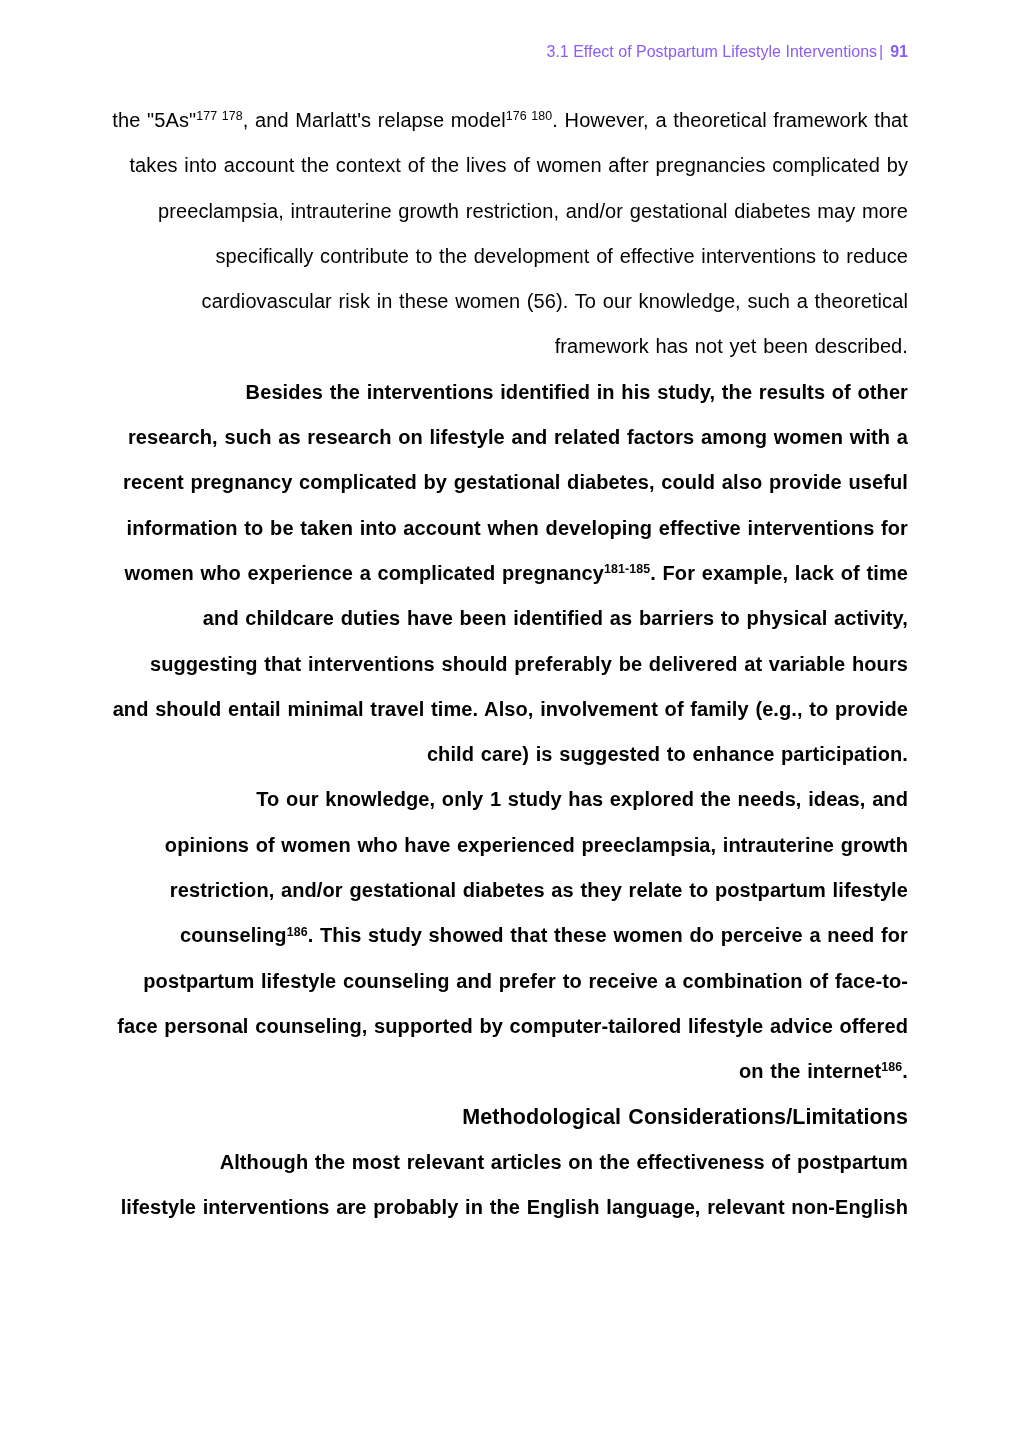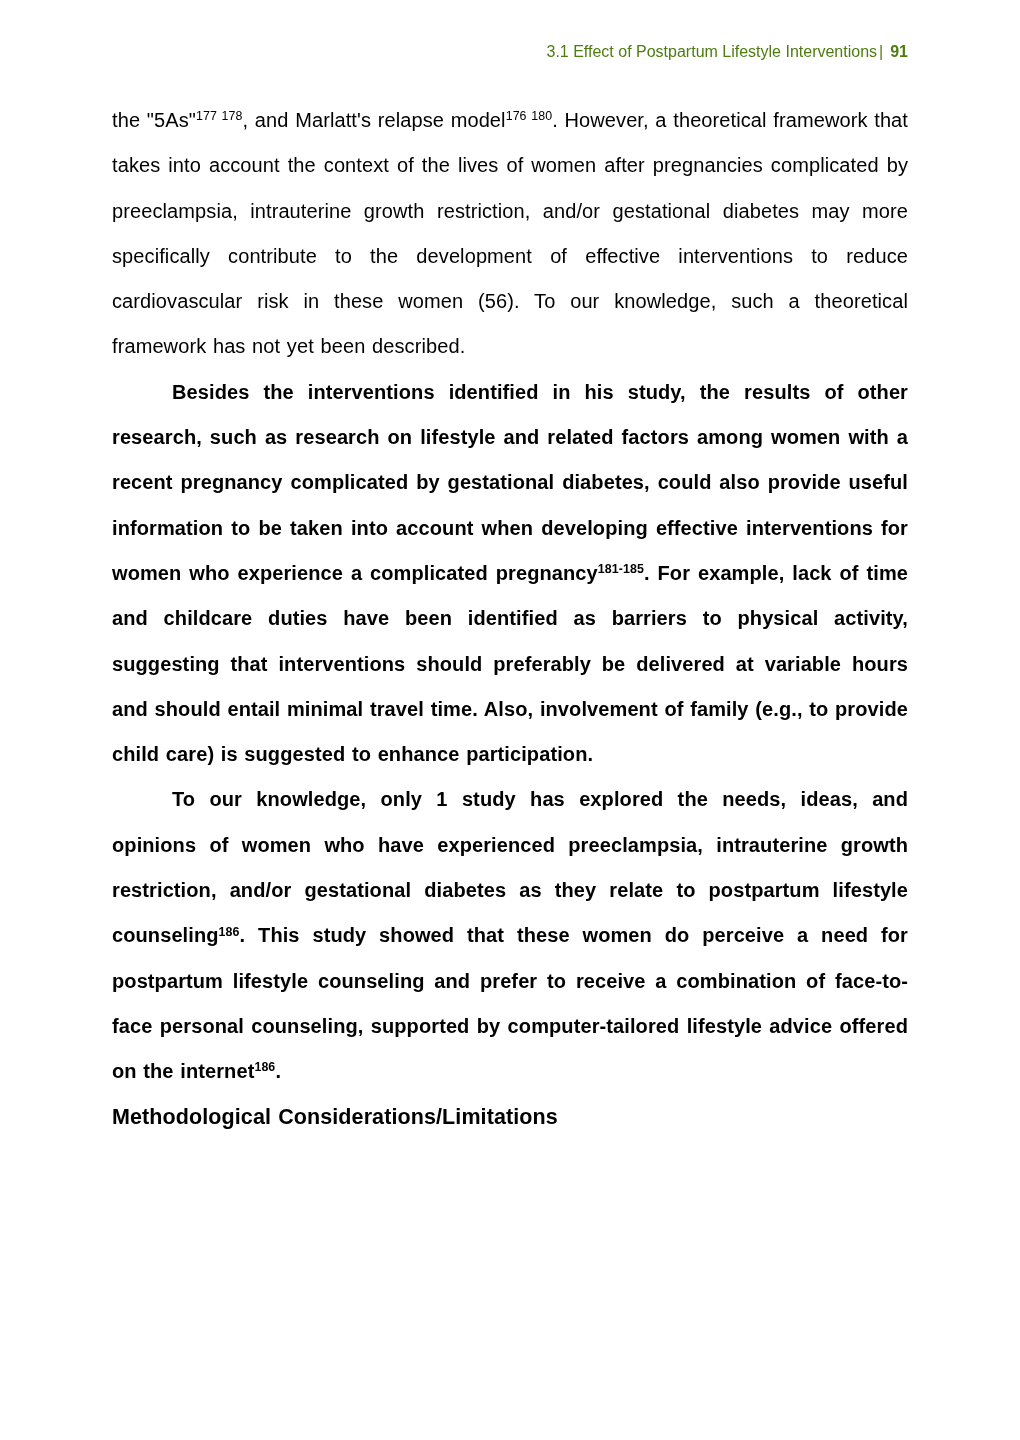--- a/index.html
+++ b/index.html
@@ -19,21 +19,21 @@
     overflow: hidden;
   }
   .page-header {
     position: absolute;
     top: 42px;
     left: 112px;
     right: 112px;
     text-align: right;
     font-size: 16px;
     line-height: 20px;
-    color: #4d7c0f;
+    color: #8b5cf6;
     white-space: nowrap;
   }
   .page-header .sep {
     display: inline-block;
     margin: 0 7px 0 2px;
   }
   .page-header .page-num {
     font-weight: bold;
   }
   .body-text {
@@ -43,20 +43,21 @@
     width: 796px;
     font-size: 20px;
     line-height: 45.3px;
     text-align: justify;
     letter-spacing: 0.1px;
     word-spacing: 1px;
   }
   .body-text p {
     margin: 0;
     padding: 0;
+    text-align: right;
   }
   .body-text p.indent {
     text-indent: 60px;
     font-weight: bold;
   }
   sup {
     font-size: 62%;
     line-height: 0;
     vertical-align: baseline;
     position: relative;
@@ -81,15 +82,16 @@
     <span>3.1 Effect of Postpartum Lifestyle Interventions</span><span class="sep">|</span><span class="page-num">91</span>
   </div>
 
   <div class="body-text">
     <p>the "5As"<sup>177 178</sup>, and Marlatt's relapse model<sup>176 180</sup>. However, a theoretical framework that takes into account the context of the lives of women after pregnancies complicated by preeclampsia, intrauterine growth restriction, and/or gestational diabetes may more specifically contribute to the development of effective interventions to reduce cardiovascular risk in these women (56). To our knowledge, such a theoretical framework has not yet been described.</p>
     <p class="indent">Besides the interventions identified in his study, the results of other research, such as research on lifestyle and related factors among women with a recent pregnancy complicated by gestational diabetes, could also provide useful information to be taken into account when developing effective interventions for women who experience a complicated pregnancy<sup>181-185</sup>. For example, lack of time and childcare duties have been identified as barriers to physical activity, suggesting that interventions should preferably be delivered at variable hours and should entail minimal travel time. Also, involvement of family (e.g., to provide child care) is suggested to enhance participation.</p>
     <p class="indent">To our knowledge, only 1 study has explored the needs, ideas, and opinions of women who have experienced preeclampsia, intrauterine growth restriction, and/or gestational diabetes as they relate to postpartum lifestyle counseling<sup>186</sup>. This study showed that these women do perceive a need for postpartum lifestyle counseling and prefer to receive a combination of face-to-face personal counseling, supported by computer-tailored lifestyle advice offered on the internet<sup>186</sup>.</p>
 
     <p class="section-heading">Methodological Considerations/Limitations</p>
 
+    <p class="indent">Although the most relevant articles on the effectiveness of postpartum lifestyle interventions are probably in the English language, relevant non-English</p>
   </div>
 
 </div>
 
 </body></html>

